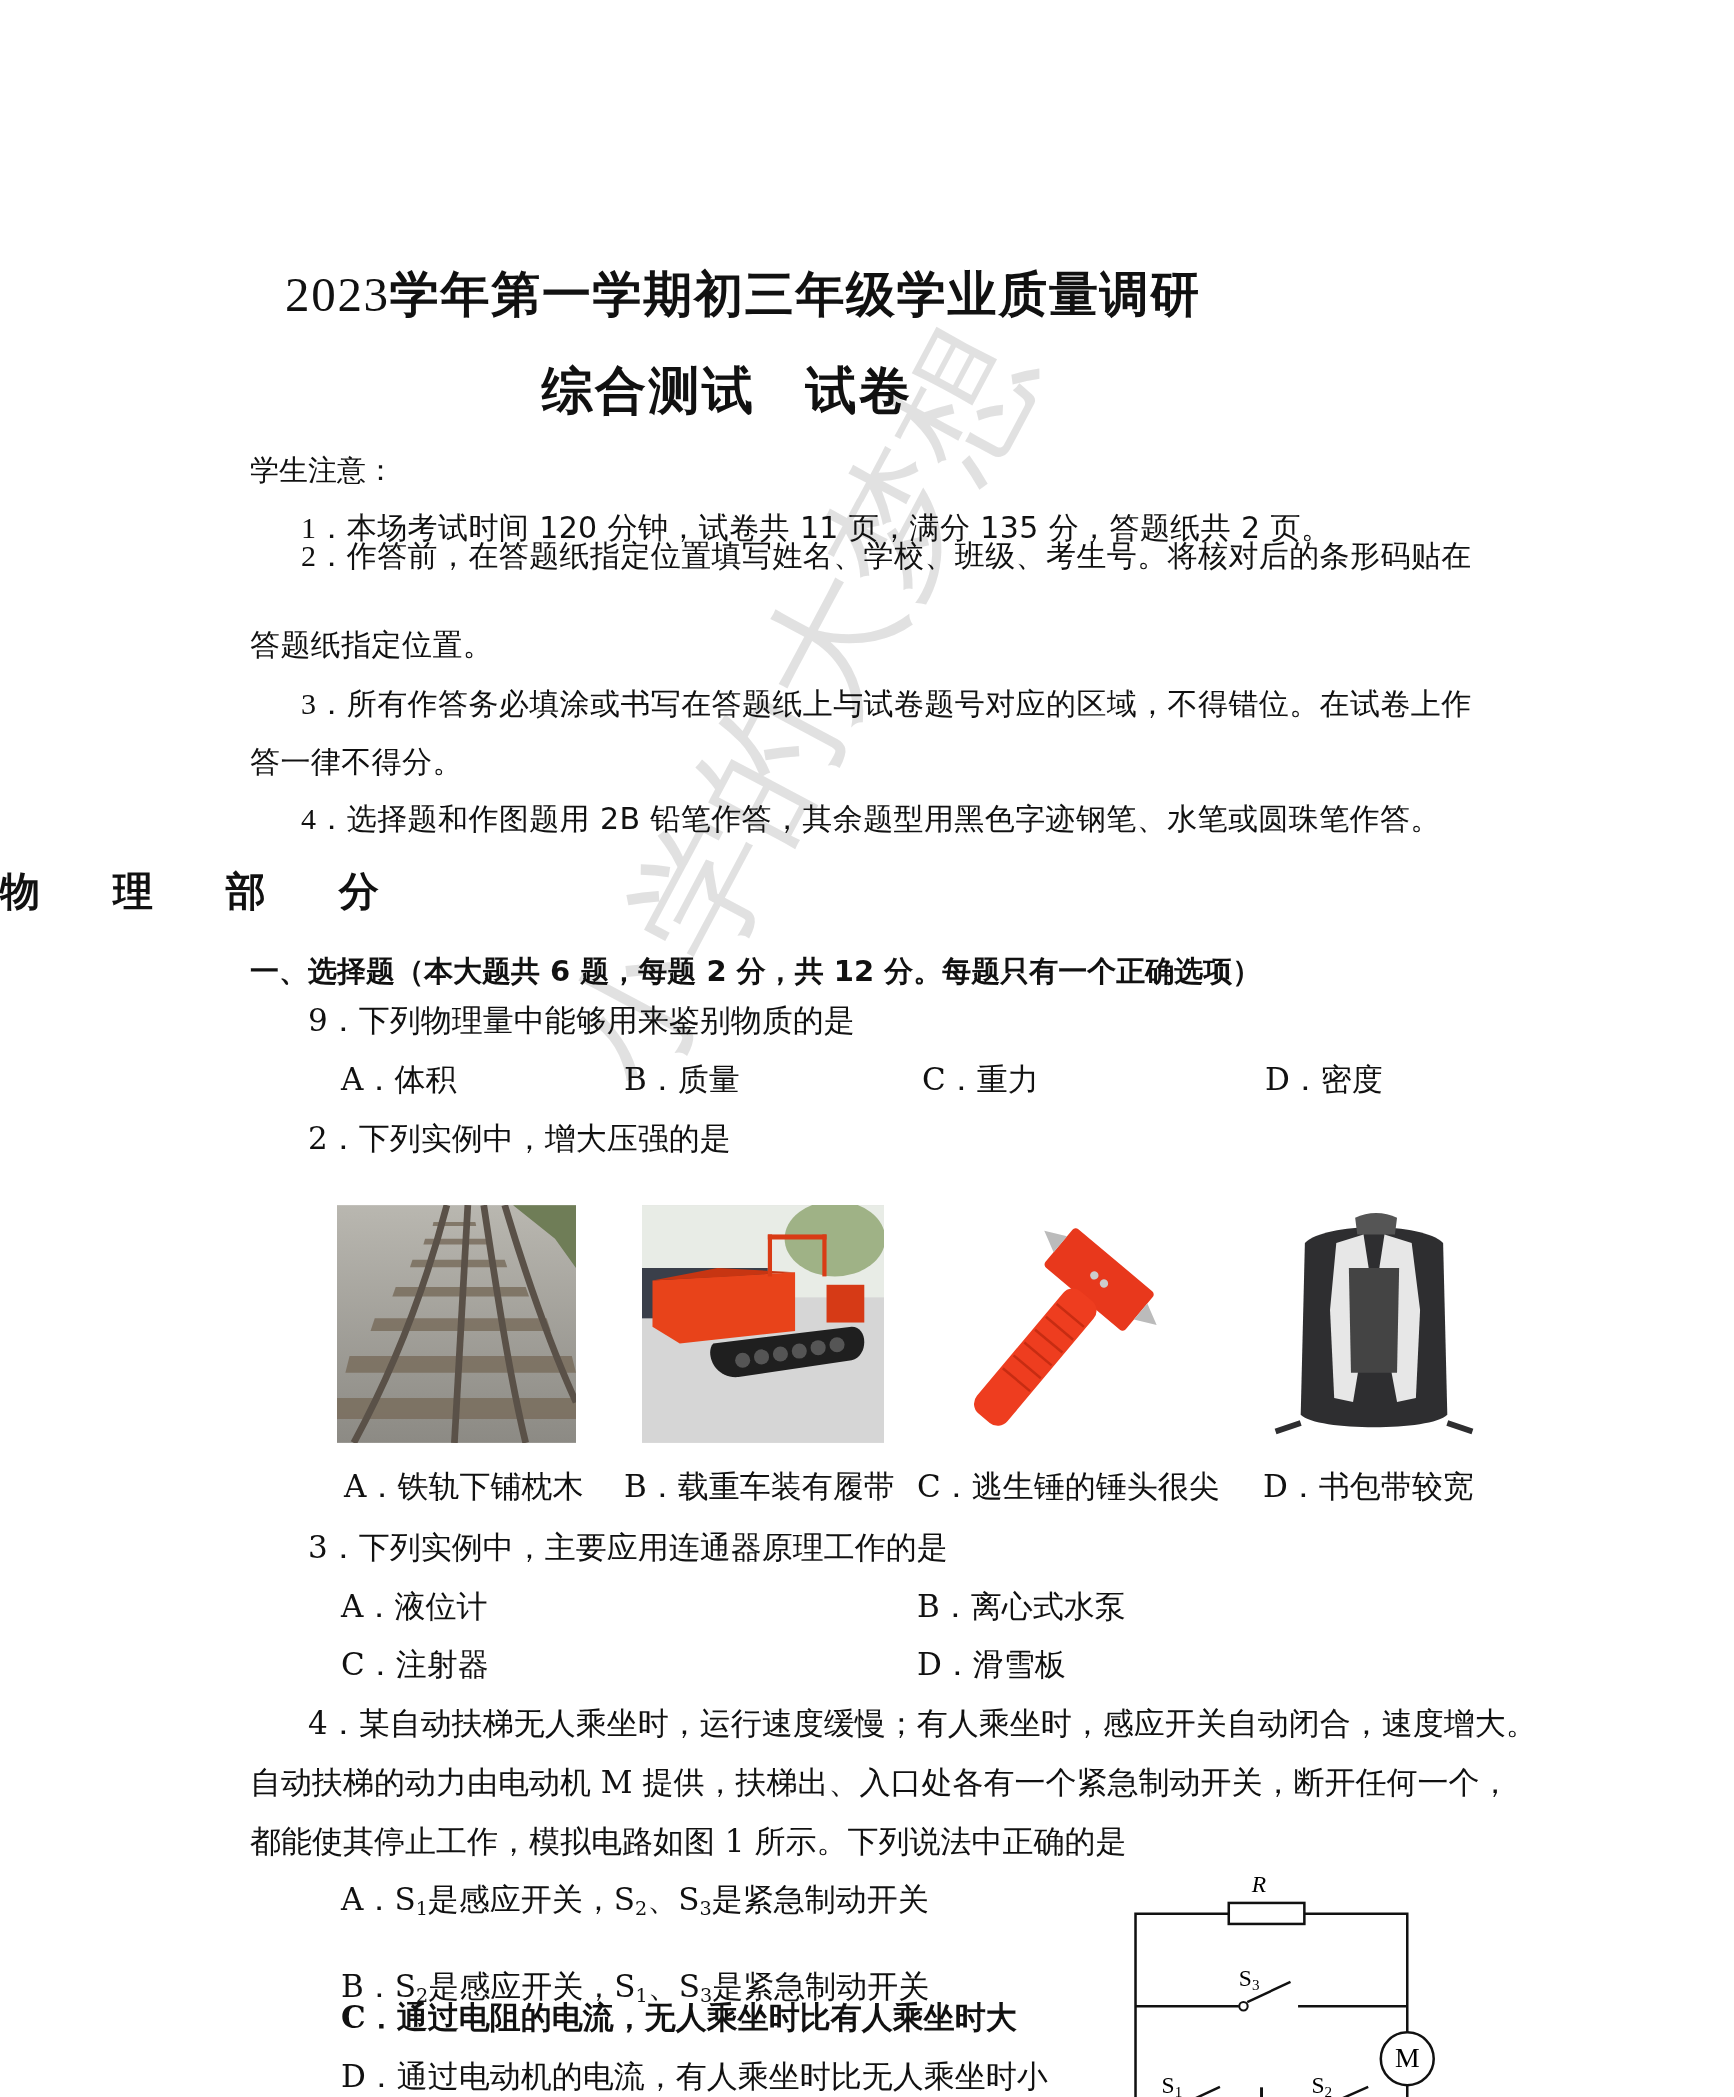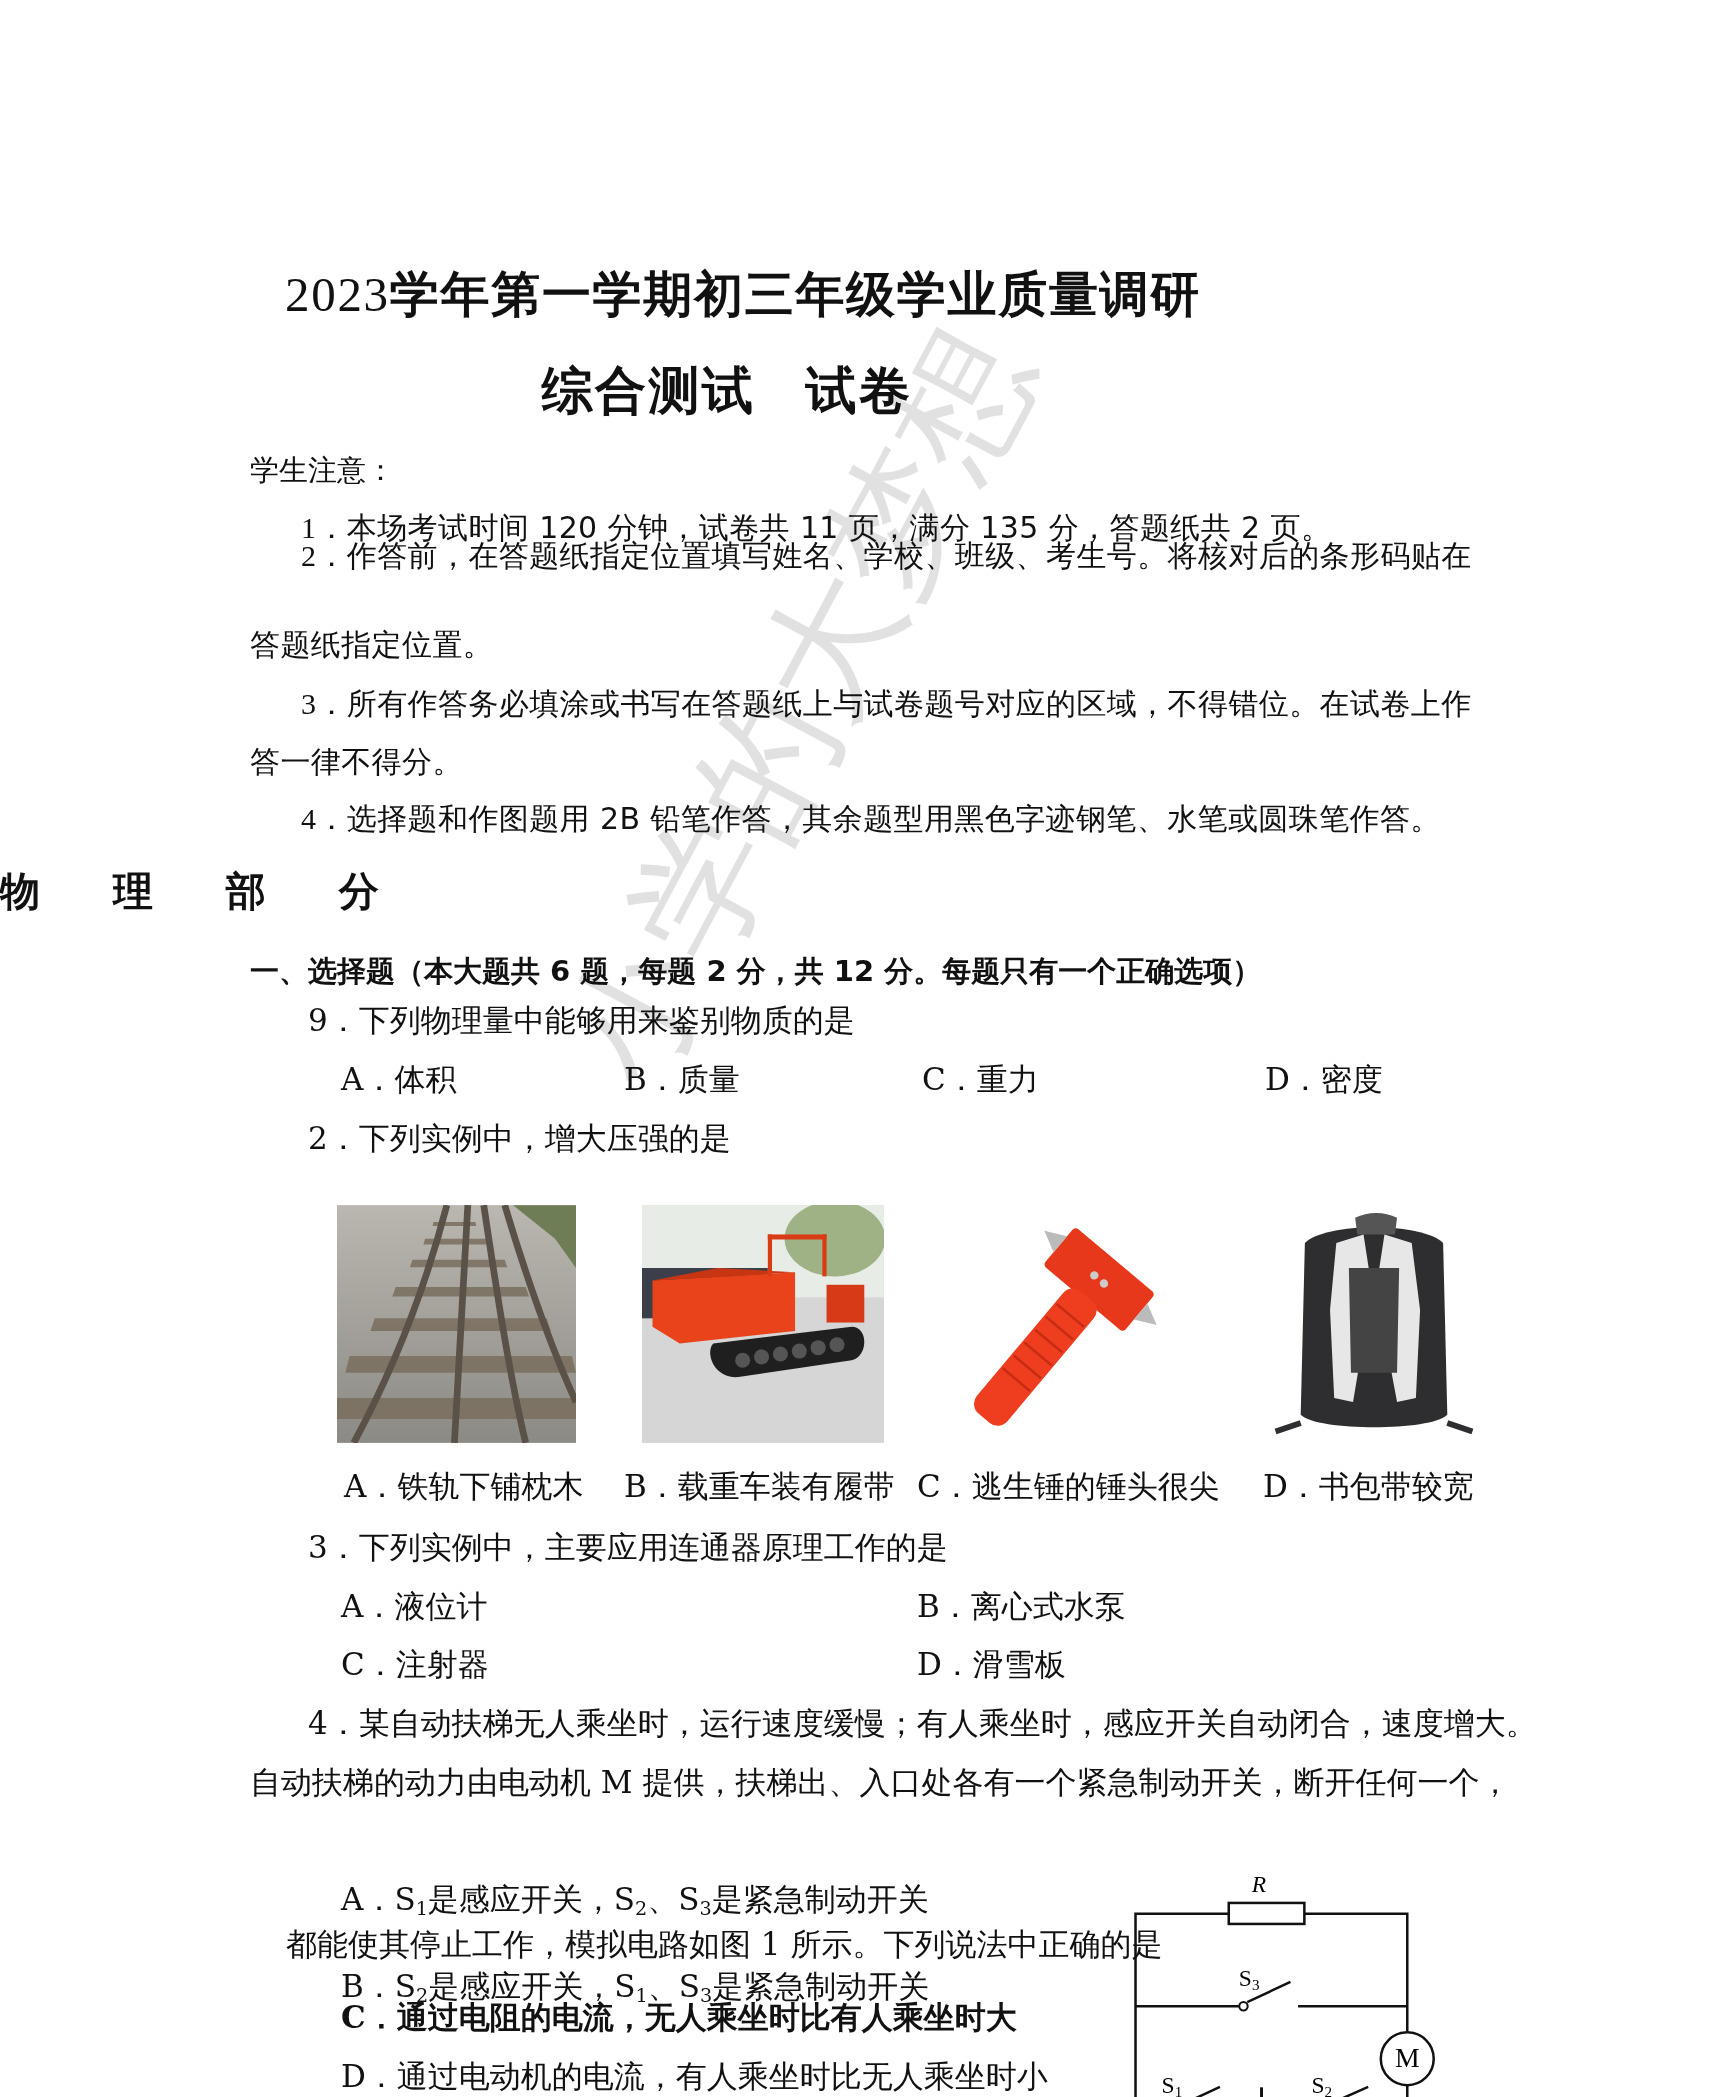--- a/index.html
+++ b/index.html
@@ -154,21 +154,21 @@
 <div class="abs opt" style="left:1263px; top:1466px;">D．书包带较宽</div>
 
 <div class="abs q" style="left:308px; top:1527px;">3．下列实例中，主要应用连通器原理工作的是</div>
 <div class="abs opt" style="left:341px; top:1586px;">A．液位计</div>
 <div class="abs opt" style="left:917px; top:1586px;">B．离心式水泵</div>
 <div class="abs opt" style="left:341px; top:1644px;">C．注射器</div>
 <div class="abs opt" style="left:917px; top:1644px;">D．滑雪板</div>
 
 <div class="abs q" style="left:308px; top:1703px;">4．某自动扶梯无人乘坐时，运行速度缓慢；有人乘坐时，感应开关自动闭合，速度增大。</div>
 <div class="abs q" style="left:250px; top:1762px;">自动扶梯的动力由电动机 M 提供，扶梯出、入口处各有一个紧急制动开关，断开任何一个，</div>
-<div class="abs q" style="left:250px; top:1924px;margin-left:36px;">都能使其停止工作，模拟电路如图 1 所示。下列说法中正确的是</div>
+<div class="abs q" style="left:250px; top:1821px;">都能使其停止工作，模拟电路如图 1 所示。下列说法中正确的是</div>
 
 <div class="abs opt" style="left:341px; top:1879px;">
   <span>A．</span><span>S</span><sub>1</sub><span>是感应开关，S</span><sub>2</sub><span>、S</span><sub>3</sub><span>是紧急制动开关</span>
 </div>
 <div class="abs opt" style="left:341px; top:1938px;margin-top:28px;">
   <span>B．</span><span>S</span><sub>2</sub><span>是感应开关，S</span><sub>1</sub><span>、S</span><sub>3</sub><span>是紧急制动开关</span>
 </div>
 <div class="abs opt" style="left:341px; top:1997px;font-weight:bold;">
   <span>C．</span><span>通过电阻的电流，无人乘坐时比有人乘坐时大</span>
 </div>

